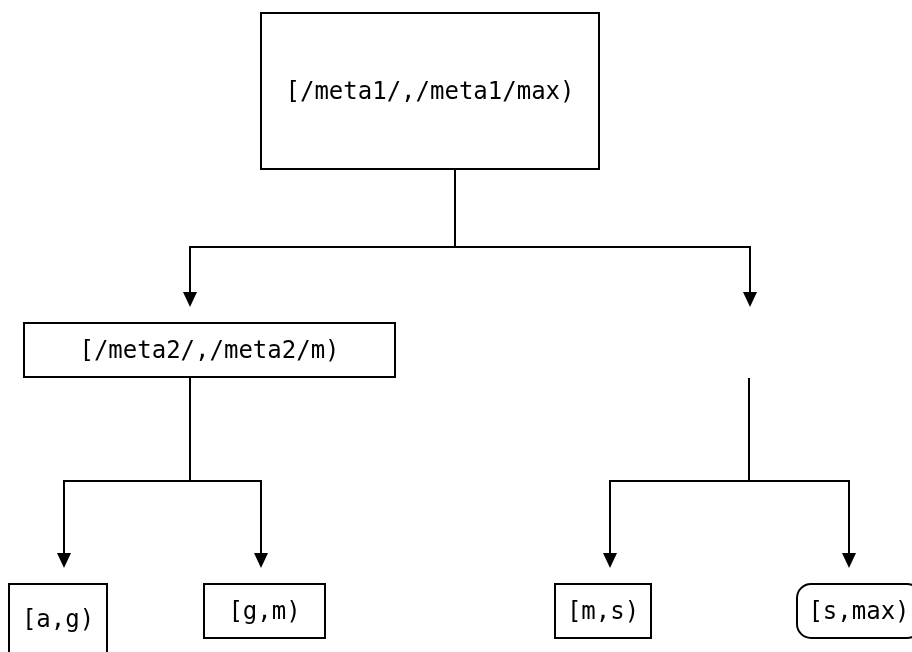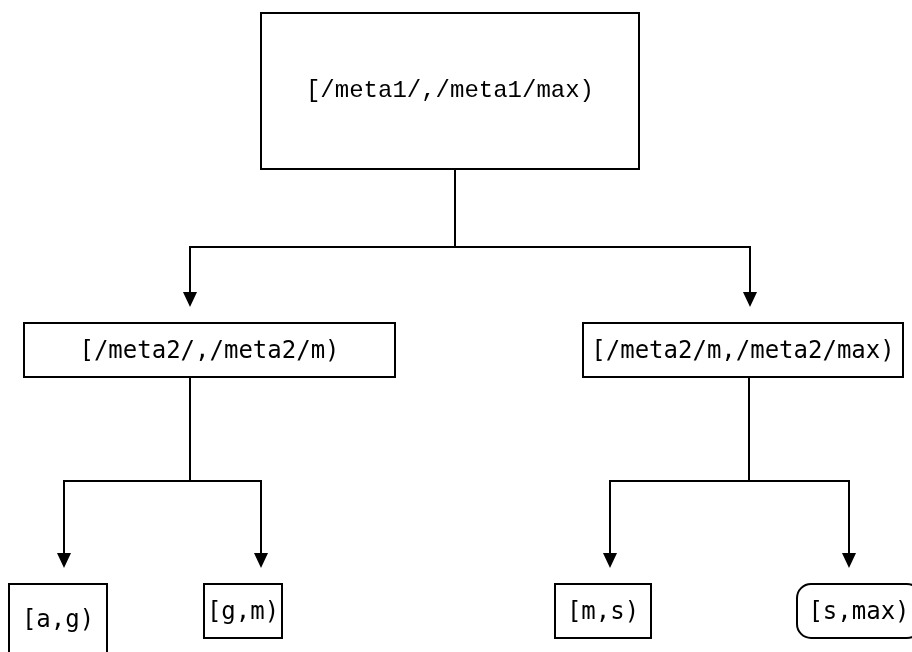--- a/index.html
+++ b/index.html
@@ -28,25 +28,25 @@
     border: 2px solid #000000;
     background: #ffffff;
     color: #000000;
     display: flex;
     align-items: center;
     justify-content: center;
     font-size: 24px;
     line-height: 1;
     white-space: nowrap;
   }
-  .node-root   { left: 260px; top: 12px;  width: 380px; height: 158px; font-family: Liberation Mono, monospace; }
+  .node-root   { left: 260px; top: 12px;  width: 340px; height: 158px; }
   .node-l2a    { left: 23px;  top: 322px; width: 373px; height: 56px; }
   .node-l2b    { left: 582px; top: 322px; width: 322px; height: 56px; }
   .node-leaf1  { left: 8px;   top: 583px; width: 100px; height: 72px; }
-  .node-leaf2  { left: 203px; top: 583px; width: 80px; height: 56px; }
+  .node-leaf2  { left: 203px; top: 583px; width: 123px; height: 56px; }
   .node-leaf3  { left: 554px; top: 583px; width: 98px;  height: 56px; }
   .node-leaf4  { left: 796px; top: 583px; width: 126px; height: 56px; border-radius: 15px; }
   .edge {
     stroke: #000000;
     stroke-width: 2;
     fill: none;
   }
   .arrowhead {
     fill: #000000;
     stroke: none;
@@ -82,23 +82,20 @@
   </svg>
 
   <div class="node node-root">
     <span>[/meta1/,/meta1/max)</span>
   </div>
 
   <div class="node node-l2a">
     <span>[/meta2/,/meta2/m)</span>
   </div>
 
-  <div class="node node-l2b">
-    <span>[/meta2/m,/meta2/max)</span>
-  </div>
 
   <div class="node node-leaf1">
     <span>[a,g)</span>
   </div>
 
   <div class="node node-leaf2">
     <span>[g,m)</span>
   </div>
 
   <div class="node node-leaf3">

